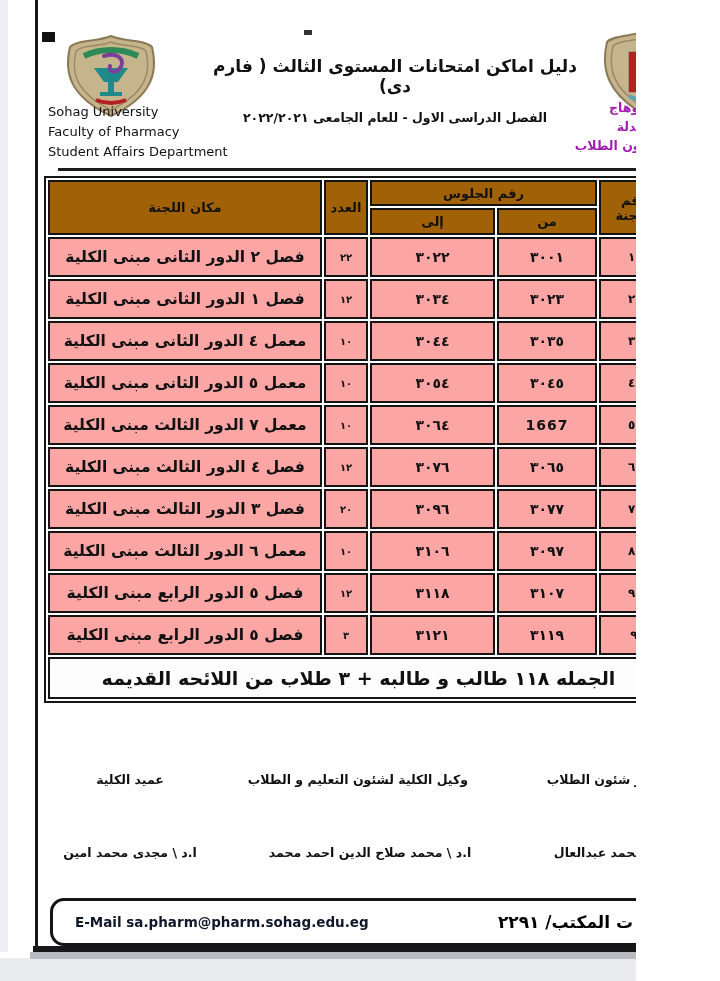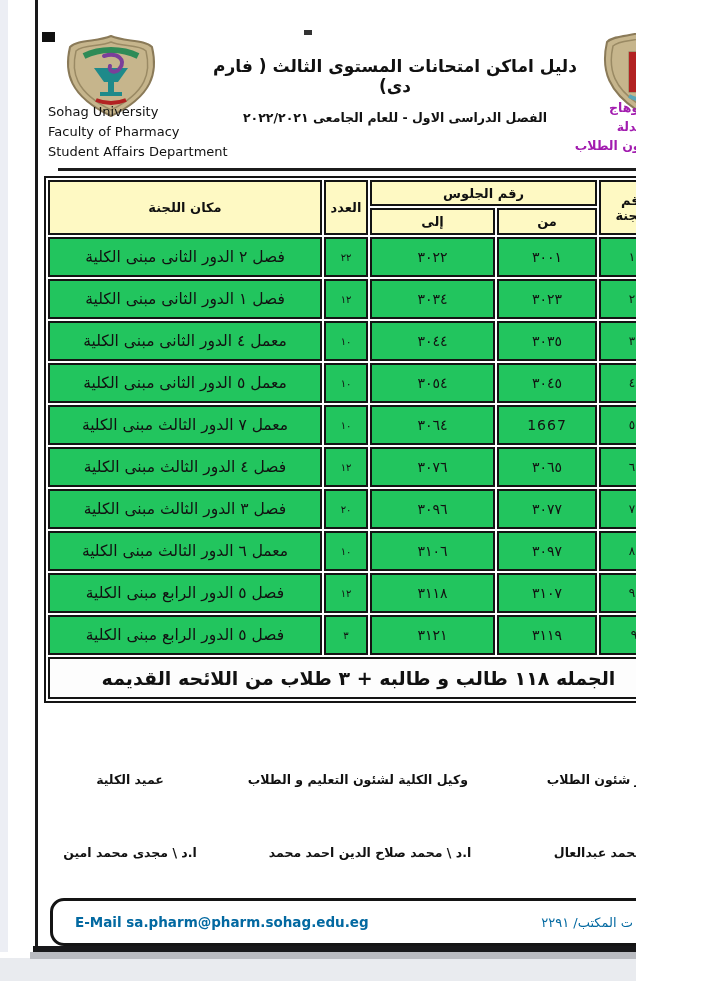--- a/index.html
+++ b/index.html
@@ -26,44 +26,44 @@
   .org-ar{position:absolute;left:540px;top:98px;width:152px;text-align:right;direction:rtl;
     font-size:12.5px;font-weight:bold;color:#a21caf;line-height:19px;}
   .org-en{position:absolute;left:48px;top:102px;width:220px;text-align:left;
     font-size:13px;font-weight:normal;color:#111;line-height:20px;}
   .header-rule{position:absolute;left:58px;top:168px;width:625px;height:3px;background:#1c1c1c;}
 
   
   table.main{position:absolute;left:44px;top:176px;width:629px;border-collapse:separate;
     border-spacing:2px;direction:rtl;background:#fff;border:2px solid #141414;}
   table.main th,table.main td{border:2px solid #141414;color:#111;padding:0 4px;}
-  table.main th{background:#fef9c3;font-size:13px;font-weight:bold;}
-  table.main td{background:#22c55e;text-align:center;font-weight:normal;}
+  table.main th{background:#a16207;font-size:13px;font-weight:bold;}
+  table.main td{background:#fca5a5;text-align:center;font-weight:bold;}
   td.c-no{font-size:12px;width:68px;}
   td.c-num{font-size:14px;letter-spacing:1px;}
   td.c-count{font-size:10px;width:42px;}
   td.c-loc{font-size:15.5px;}
   col.w-no{width:70px;} col.w-from{width:100px;} col.w-to{width:125px;}
   col.w-count{width:44px;} col.w-loc{width:auto;}
   tr.data-row{height:40px;}
   tr.hdr-top{height:26px;} tr.hdr-bot{height:27px;}
   tr.total-row td{font-size:19px;font-weight:bold;height:42px;background:#fdfdfd;}
   .ltr{direction:ltr;unicode-bidi:bidi-override;}
 
   
   .sig-title{position:absolute;font-size:12.5px;font-weight:bold;color:#111;direction:rtl;white-space:nowrap;}
   .sig-name{position:absolute;font-size:12.5px;font-weight:bold;color:#111;direction:rtl;white-space:nowrap;}
 
   
   .footer-box{position:absolute;left:50px;top:898px;width:608px;height:48px;
     border:3px solid #141414;border-radius:14px;background:#ffffff;
     display:flex;flex-direction:row-reverse;align-items:center;justify-content:space-between;
     padding:0 22px;}
-  .footer-phone{font-size:13px;font-weight:normal;color:#0369a1;direction:rtl;}
-  .footer-email{font-size:13.5px;font-weight:bold;color:#0369a1;}
+  .footer-phone{font-size:17px;font-weight:bold;color:#000000;direction:rtl;}
+  .footer-email{font-size:13.5px;font-weight:bold;color:#0f172a;}
 </style>
 </head>
 <body>
 
 <div id="page">
 
   <div class="edge-strip-left"></div>
   <div class="edge-strip-right"></div>
   <div class="edge-strip-bottom"></div>
   <div class="edge-shadow-bottom"></div>

